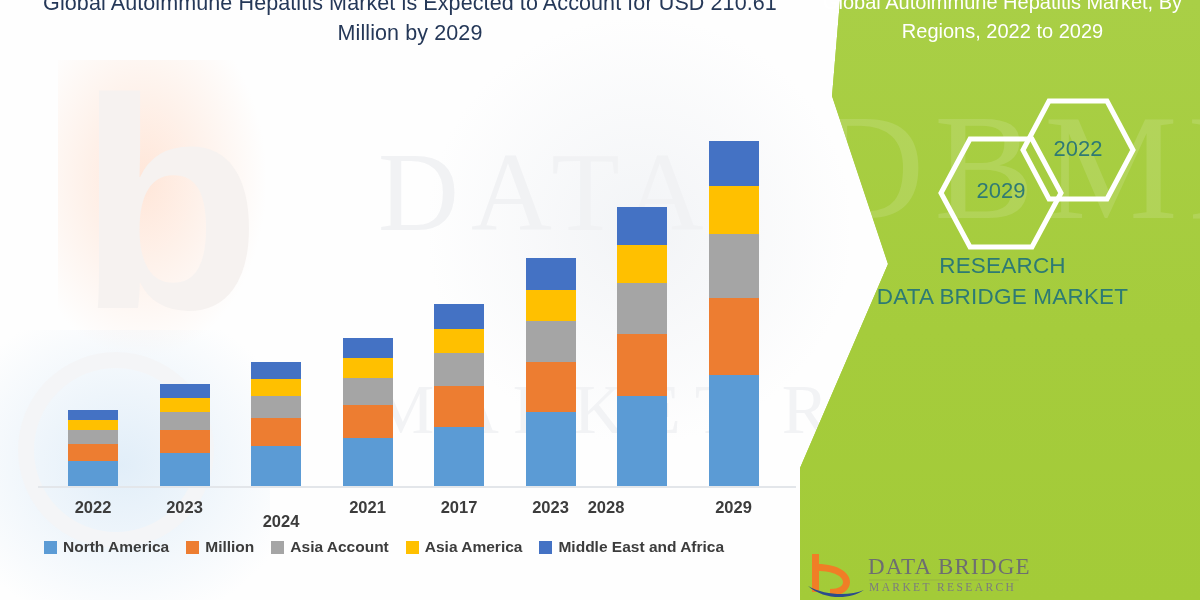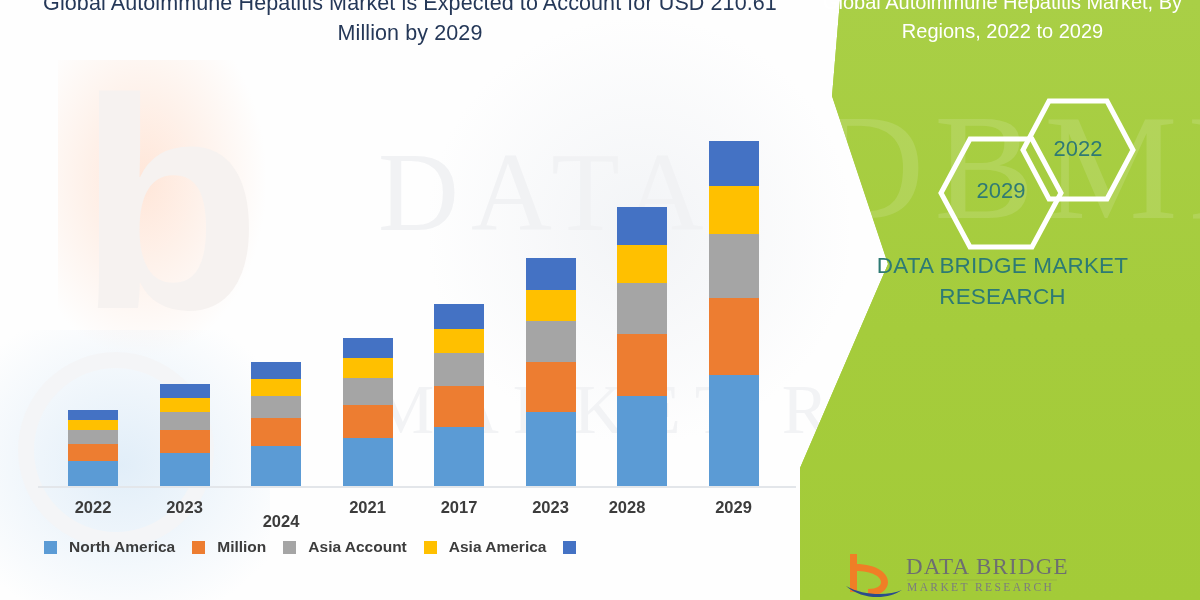--- a/index.html
+++ b/index.html
@@ -83,21 +83,21 @@
     position:absolute; top:498px; width:80px; text-align:center;
     font-size:16.5px; font-weight:700; color:#3c3c3c;
   }
 
   
   .legend {
     position:absolute; left:44px; top:538px; width:760px;
     display:flex; align-items:center; justify-content:flex-start; gap:17px;
     flex-wrap:nowrap;
   }
-  .legend-item { display:flex; align-items:center; gap:12px; }
+  .legend-item { display:flex; align-items:center; gap:6px; }
   .legend-swatch { width:13px; height:13px; flex:0 0 auto; }
   .legend-label { font-size:15.5px; font-weight:700; color:#3c3c3c; white-space:nowrap; }
 
   
   .right-panel {
     position:absolute; right:0; top:0; width:400px; height:600px;
     overflow:hidden;
   }
   .green-shape {
     position:absolute; inset:0;
@@ -131,21 +131,21 @@
   .hex-2029 .hex-text { top:42px; }
 
   .brand {
     position:absolute; left:20px; top:250px; width:365px;
     text-align:center; color:#2d7a74;
     font-size:22.5px; line-height:31px; font-weight:400;
     letter-spacing:.2px;
   }
 
   
-  .logo { position:absolute; left:844px; top:552px; width:330px; height:48px; }
+  .logo { position:absolute; left:806px; top:552px; width:330px; height:48px; }
   .logo-mark { position:absolute; left:0; top:0; width:60px; height:48px; }
   .logo-text {
     position:absolute; left:62px; top:2px;
     font-size:23px; letter-spacing:1.2px; color:#6d6e71;
     font-family:"Liberation Serif", serif;
   }
   .logo-sub {
     position:absolute; left:63px; top:29px;
     font-size:11.5px; letter-spacing:2.4px; color:#7b7c7e;
     font-family:"Liberation Serif", serif;
@@ -237,21 +237,21 @@
             <div class="seg" style="background: rgb(68, 114, 196); height: 13.1054%;"></div>
           </div>
         </div>
       <div id="xlabels">
           <div class="xlabel" style="left: 53px;">2022</div>
           <div class="xlabel" style="left: 144.5px;">2023</div>
           <div class="xlabel" style="left: 241px; margin-top: 14px;">2024</div>
           <div class="xlabel" style="left: 327.5px;">2021</div>
           <div class="xlabel" style="left: 419px;">2017</div>
           <div class="xlabel" style="left: 510.5px;">2023</div>
-          <div class="xlabel" style="left: 587px;">2028</div>
+          <div class="xlabel" style="left: 566px;">2028</div>
           <div class="xlabel" style="left: 693.5px;">2029</div>
         </div>
     </div>
 
     <div class="legend" id="legend">
         <div class="legend-item">
           <span class="legend-swatch" style="background: rgb(91, 155, 213);"></span>
           <span class="legend-label">North America</span>
         </div>
         <div class="legend-item">
@@ -261,20 +261,21 @@
         <div class="legend-item">
           <span class="legend-swatch" style="background: rgb(165, 165, 165);"></span>
           <span class="legend-label">Asia Account</span>
         </div>
         <div class="legend-item">
           <span class="legend-swatch" style="background: rgb(255, 192, 0);"></span>
           <span class="legend-label">Asia America</span>
         </div>
         <div class="legend-item">
           <span class="legend-swatch" style="background: rgb(68, 114, 196);"></span>
+          <span class="legend-label">Middle East and Africa</span>
         </div>
       </div>
   </div>
 
   <div class="right-panel">
     <div class="green-shape"></div>
     <div class="green-wm green-wm-1">DBMR</div>
 
     <div class="rt-title">Global Autoimmune Hepatitis Market, By Regions, 2022 to 2029</div>
 
@@ -287,22 +288,22 @@
       </div>
       <div class="hex hex-2029">
         <svg width="126" height="114" viewBox="0 0 126 114" aria-hidden="true">
           <polygon points="32,3 94,3 123,57 94,111 32,111 3,57" fill="none" stroke="#ffffff" stroke-width="5"></polygon>
         </svg>
         <div class="hex-text">2029</div>
       </div>
     </div>
 
     <div class="brand">
+      <div>RESEARCH</div>
       <div>DATA BRIDGE MARKET</div>
-      <div>RESEARCH</div>
     </div>
   </div>
 
   <div class="logo">
     <div class="logo-mark">
       <svg width="60" height="48" viewBox="0 0 60 48" aria-hidden="true">
         <path d="M6 2 L6 40 L13 40 L13 2 Z" fill="#F07E26"></path>
         <path d="M11 12 C34 12 44 22 44 30 C44 38 36 44 24 44 L24 37 C33 37 37 34 37 30 C37 25 29 19 11 19 Z" fill="#F07E26"></path>
         <path d="M2 34 C18 48 44 48 58 38 C44 44 20 44 2 34 Z" fill="#2B4C8C"></path>
       </svg>

